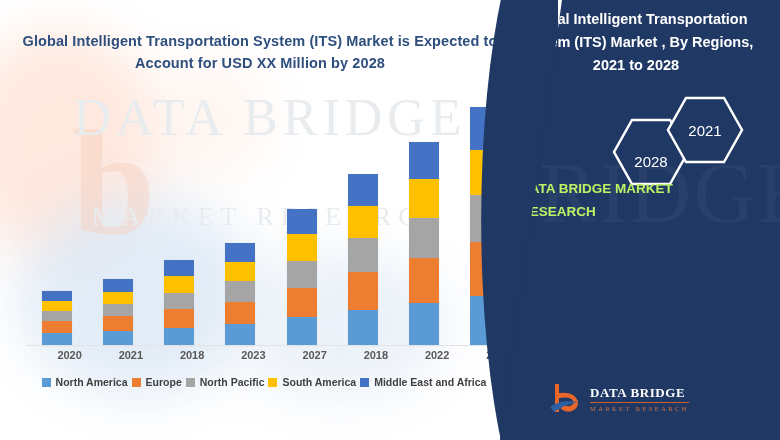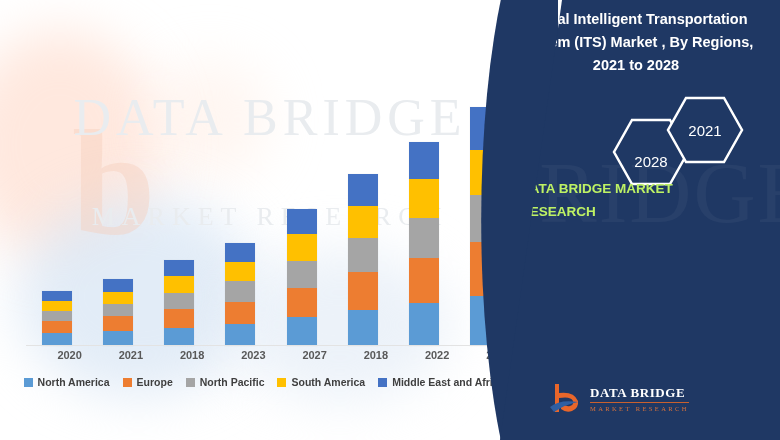--- a/index.html
+++ b/index.html
@@ -53,21 +53,21 @@
   
   .axis{position:absolute;left:0;bottom:0;width:492px;height:1px;background:#e3e3e3;}
 
   
   .xlabels{position:absolute;left:39px;top:349px;width:490px;display:flex;}
   .xlabel{flex:1 1 0;text-align:center;font-size:11px;font-weight:bold;color:#595959;}
 
   
   .legend{
     position:absolute;left:0;top:376px;width:528px;
-    display:flex;justify-content:center;gap:13px;
+    display:flex;justify-content:center;gap:4px;
   }
   .legend-item{display:flex;align-items:center;gap:5px;}
   .swatch{width:9px;height:9px;display:inline-block;}
   .legend-label{font-size:10.5px;font-weight:bold;color:#3f3f3f;white-space:nowrap;}
 
   
   .panel{
     position:absolute;right:0;top:0;width:300px;height:440px;
     background:#1f3864;
     clip-path:polygon(82px 0, 300px 0, 300px 440px, 20px 440px);
@@ -132,20 +132,21 @@
   <div class="blob blob-d"></div>
   <div class="blob blob-b"></div>
   <div class="blob blob-c"></div>
 
   <div class="wm-b">b</div>
   <div class="wm">
     <div class="wm-line1">DATA BRIDGE</div>
     <div class="wm-line2">MARKET RESEARCH</div>
   </div>
 
+  <div class="chart-title">Global Intelligent Transportation System (ITS) Market is Expected to Account for USD XX Million by 2028</div>
 
   <div class="plot">
     <div class="bars" id="bars">
         <div class="barslot">
           <div class="bar">
             <div class="seg" title="Middle East and Africa 2020: 10" style="background: rgb(68, 114, 196); height: 10.25px;"></div>
             <div class="seg" title="South America 2020: 10" style="background: rgb(255, 192, 0); height: 10.25px;"></div>
             <div class="seg" title="Asia Pacific 2020: 10" style="background: rgb(165, 165, 165); height: 10.25px;"></div>
             <div class="seg" title="Europe 2020: 11" style="background: rgb(237, 125, 49); height: 11.275px;"></div>
             <div class="seg" title="North America 2020: 13" style="background: rgb(91, 155, 213); height: 13.325px;"></div>

